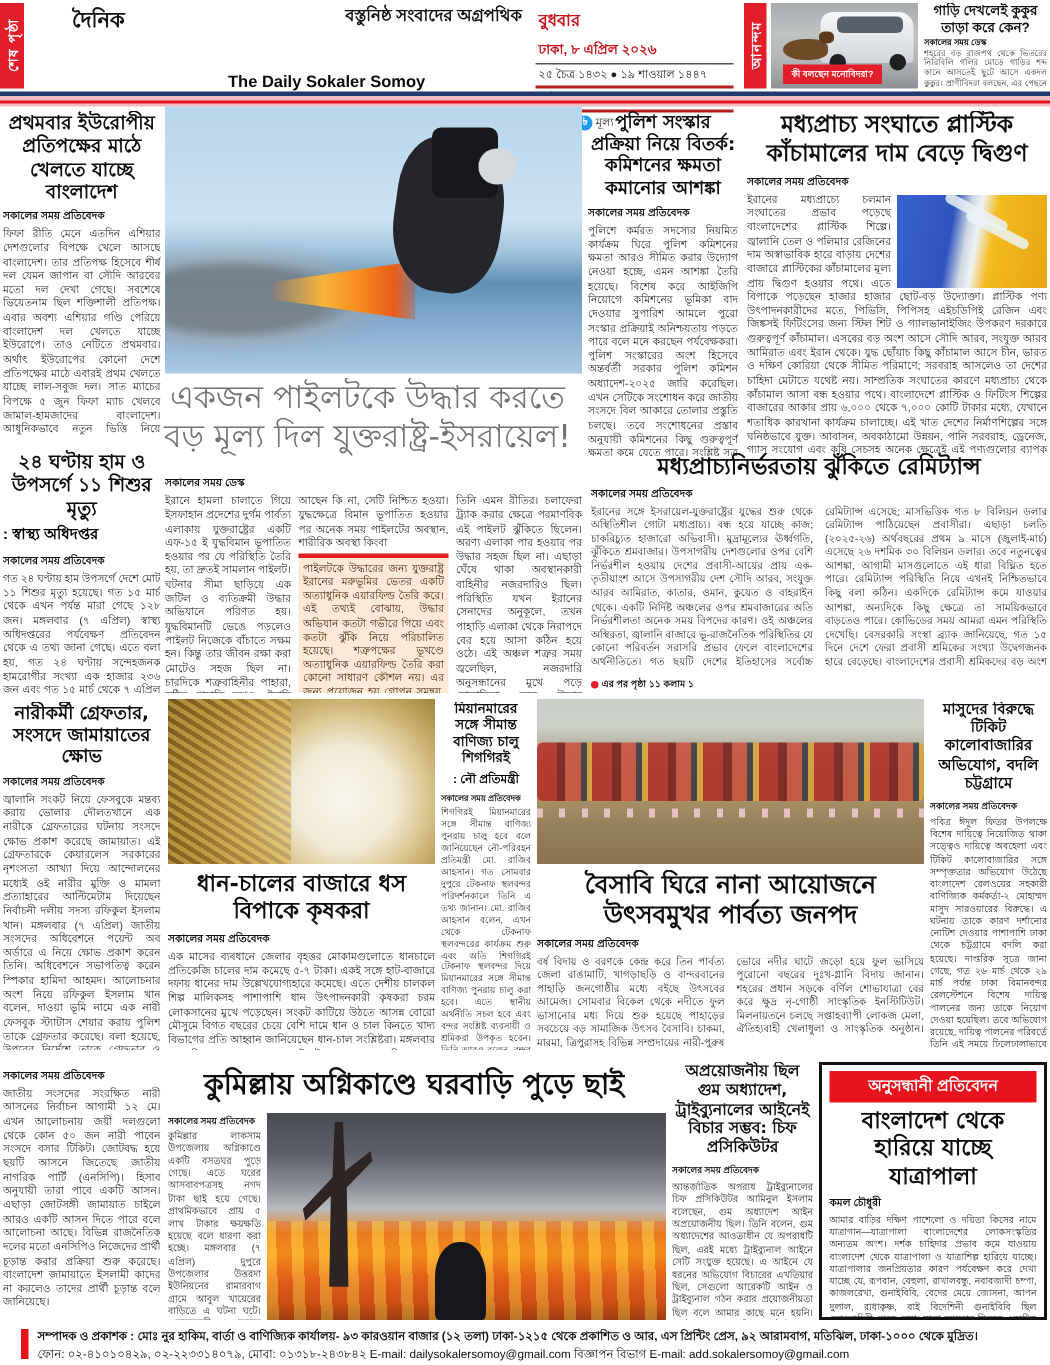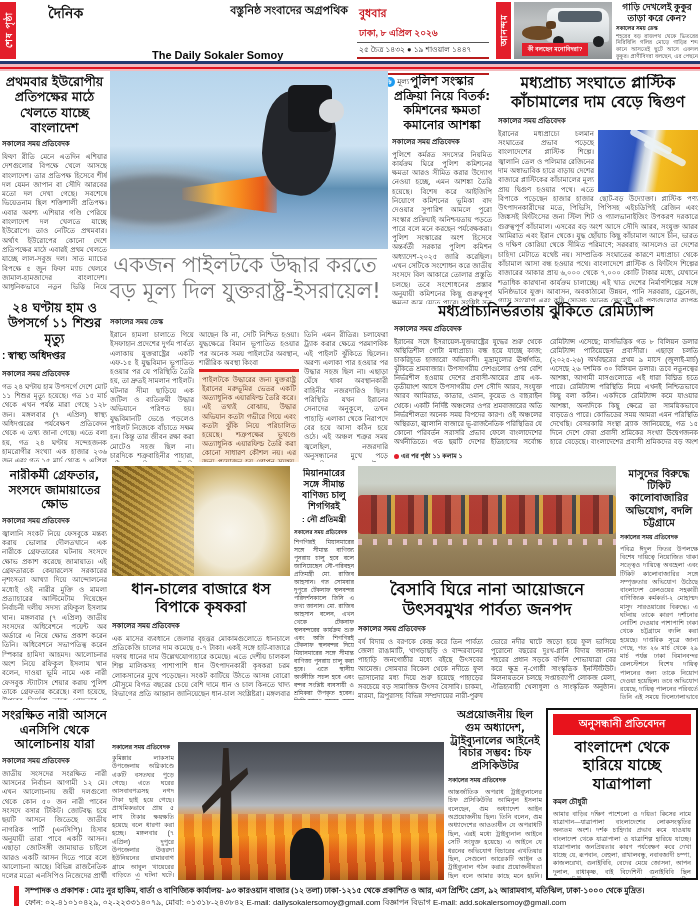--- a/index.html
+++ b/index.html
@@ -132,21 +132,21 @@
   .box-jatra { position:absolute; left:546px; top:708px; width:152px; height:172px; border:2px solid #111; padding:4px 5px; overflow:hidden; }
   .inv-banner { background:#e8131c; color:#fff; font-size:10.5px; font-weight:bold; text-align:center; padding:2px 0; }
   .box-jatra .hl { font-size:15px; margin-top:3px; }
   .box-jatra .byline { font-size:7px; }
   .box-jatra .body { font-size:6.2px; }
 
   
   .footer { position:absolute; left:0; top:884px; width:700px; height:26px; }
   .footer-bar { position:absolute; left:14px; top:2px; width:5px; height:20px; background:#e8131c; }
   .footer-text { position:absolute; left:25px; top:1px; width:672px; font-size:7.8px; line-height:1.5; color:#101010; }
-  .footer-text .l1 { font-weight:bold;font-family:Liberation Serif, serif; }
+  .footer-text .l1 { font-weight:bold; }
 </style>
 </head>
 <body>
 
 <div class="page">
 
   <div class="edge-strip" style="left:0;top:2px;width:16px;height:57px;">
     <span>শেষ পৃষ্ঠা</span>
   </div>
 
@@ -299,26 +299,26 @@
   </div>
 
   <div class="story s-masud">
     <div class="hl">মাসুদের বিরুদ্ধে টিকিট কালোবাজারির অভিযোগ, বদলি চট্টগ্রামে</div>
     <div class="byline">সকালের সময় প্রতিবেদক</div>
     <div class="body">পবিত্র ঈদুল ফিতর উপলক্ষে বিশেষ দায়িত্বে নিয়োজিত থাকা সত্ত্বেও দায়িত্বে অবহেলা এবং টিকিট কালোবাজারির সঙ্গে সম্পৃক্ততার অভিযোগ উঠেছে বাংলাদেশ রেলওয়ের সহকারী বাণিজ্যিক কর্মকর্তা-২ মোহাম্মদ মাসুদ সারওয়ারের বিরুদ্ধে। এ ঘটনায় তাকে কারণ দর্শানোর নোটিশ দেওয়ার পাশাপাশি ঢাকা থেকে চট্টগ্রামে বদলি করা হয়েছে। দাপ্তরিক সূত্রে জানা গেছে, গত ২৬ মার্চ থেকে ২৯ মার্চ পর্যন্ত ঢাকা বিমানবন্দর রেলস্টেশনে বিশেষ দায়িত্ব পালনের জন্য তাকে নিয়োগ দেওয়া হয়েছিল। তবে অভিযোগ রয়েছে, দায়িত্ব পালনের পরিবর্তে তিনি এই সময়ে ঢিলেঢালাভাবে স্টেশনে অবস্থান করে আস্থার সময় কাটিয়েছেন।</div>
 
   </div>
 
   <div class="story s-ncp">
-    <div class="hl">সংরক্ষিত নারী আসনে এনসিপি থেকে আলোচনায় যারা</div>
     <div class="byline">সকালের সময় প্রতিবেদক</div>
     <div class="body">জাতীয় সংসদের সংরক্ষিত নারী আসনের নির্বাচন আগামী ১২ মে। এখন আলোচনায় জয়ী দলগুলো থেকে কোন ৫০ জন নারী পাবেন সংসদে বসার টিকিট। জোটবদ্ধ হয়ে ছয়টি আসনে জিতেছে জাতীয় নাগরিক পার্টি (এনসিপি)। হিসাব অনুযায়ী তারা পাবে একটি আসন। এছাড়া জোটসঙ্গী জামায়াত চাইলে আরও একটি আসন দিতে পারে বলে আলোচনা আছে। বিভিন্ন রাজনৈতিক দলের মতো এনসিপিও নিজেদের প্রার্থী চূড়ান্ত করার প্রক্রিয়া শুরু করেছে। বাংলাদেশ জামায়াতে ইসলামী কাদের না করলেও তাদের প্রার্থী চূড়ান্ত বলে জানিয়েছে।</div>
 
   </div>
 
+  <div class="hl-fire">কুমিল্লায় অগ্নিকাণ্ডে ঘরবাড়ি পুড়ে ছাই</div>
 
   <div class="story s-firetext">
     <div class="byline">সকালের সময় প্রতিবেদক</div>
     <div class="body">কুমিল্লার লাকসাম উপজেলায় অগ্নিকাণ্ডে একটি বসতঘর পুড়ে গেছে। এতে ঘরের আসবাবপত্রসহ নগদ টাকা ছাই হয়ে গেছে। প্রাথমিকভাবে প্রায় ৫ লাখ টাকার ক্ষয়ক্ষতি হয়েছে বলে ধারণা করা হচ্ছে। মঙ্গলবার (৭ এপ্রিল) দুপুরে উপজেলার উত্তরদা ইউনিয়নের রামারবাগ গ্রামে আবুল খায়েরের বাড়িতে এ ঘটনা ঘটে। এলাকাবাসী ও ফায়ার সার্ভিস সূত্রে জানা গেছে, দুপুরে চুলার আগুনের দিকে হঠাৎ আগুন ছড়িয়ে পড়ে বসতঘরে। আগুন দেখতে পেয়ে পরিবারের সদস্যরা চিৎকার শুরু করলে আশপাশের লোকজন ছুটে</div>
 
   </div>
 
   <div class="photo photo-fire">
     <div class="fire-flick"></div>
     <div class="fire-tree"></div>

